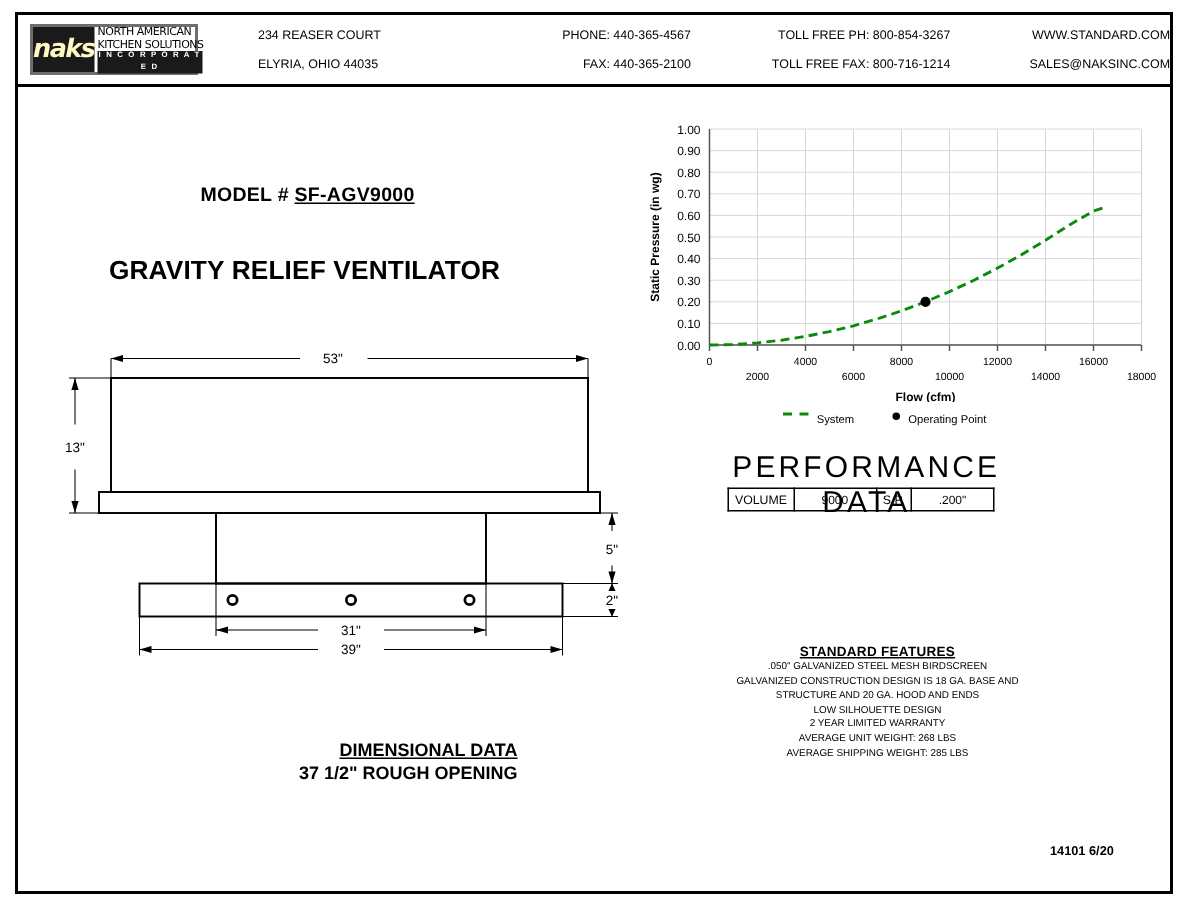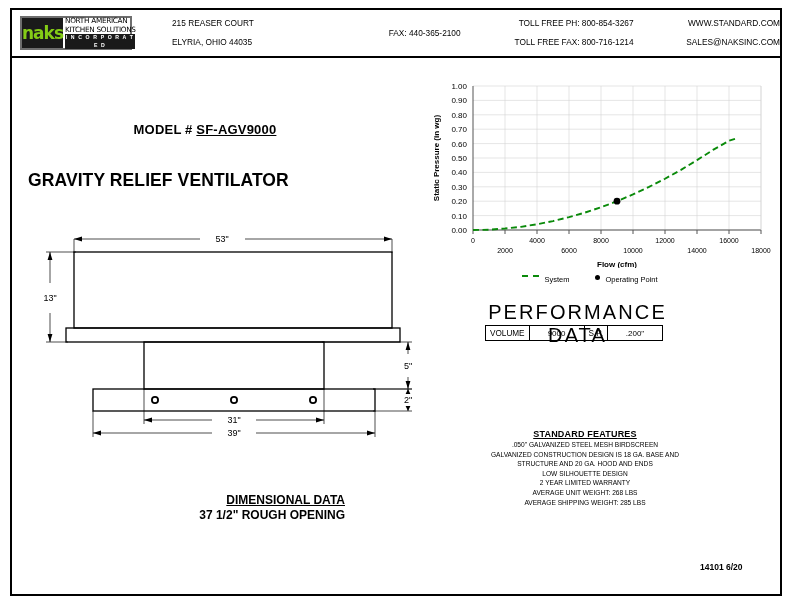--- a/index.html
+++ b/index.html
@@ -46,29 +46,30 @@
     margin-left: 8px;
     border: 2px solid #6e6e6e;
     box-sizing: border-box;
     display: flex;
     align-items: stretch;
     background: #fff;
   }
   .logo-mark {
     width: 46px;
     background: #1a1a1a;
-    color: #84cc16;
+    color: #fef9c3;
     font-family: "DejaVu Sans", sans-serif;
     font-weight: bold;
     font-size: 17px;
     letter-spacing: -1px;
     display: flex;
     align-items: center;
     justify-content: center;
     line-height: 1;
+    font-style: italic;
   }
   .logo-text {
     flex: 1;
     display: flex;
     flex-direction: column;
     justify-content: center;
     padding-left: 2px;
   }
   .logo-l1, .logo-l2 {
     font-family: "DejaVu Sans", sans-serif;
@@ -112,20 +113,21 @@
     font-size: 13px;
     font-weight: bold;
     letter-spacing: 0.2px;
   }
   .model-line .num { text-decoration: underline; }
   .product-title {
     position: absolute;
     left: 28px;
     top: 170px;
     width: 350px;
+    text-align: center;
     font-size: 17.5px;
     font-weight: bold;
     letter-spacing: 0.1px;
   }
 
   
   .drawing { position: absolute; left: 0; top: 0; }
 
   .dim-caption {
     position: absolute;
@@ -232,25 +234,26 @@
     <div class="logo-box">
       <div class="logo-mark">naks</div>
       <div class="logo-text">
         <div class="logo-l1">NORTH AMERICAN</div>
         <div class="logo-l2">KITCHEN SOLUTIONS</div>
         <div class="logo-l3">I N C O R P O R A T E D</div>
       </div>
     </div>
 
     <div class="hdr-col c-addr">
-      <div>215 REASER COURT</div>
+      <div>234 REASER COURT</div>
       <div>ELYRIA, OHIO 44035</div>
     </div>
 
     <div class="hdr-col c-phone">
+      <div>PHONE: 440-365-4567</div>
       <div>FAX: 440-365-2100</div>
     </div>
 
     <div class="hdr-col c-toll">
       <div>TOLL FREE PH: 800-854-3267</div>
       <div>TOLL FREE FAX: 800-716-1214</div>
     </div>
 
     <div class="hdr-col c-web">
       <div>WWW.STANDARD.COM</div>

